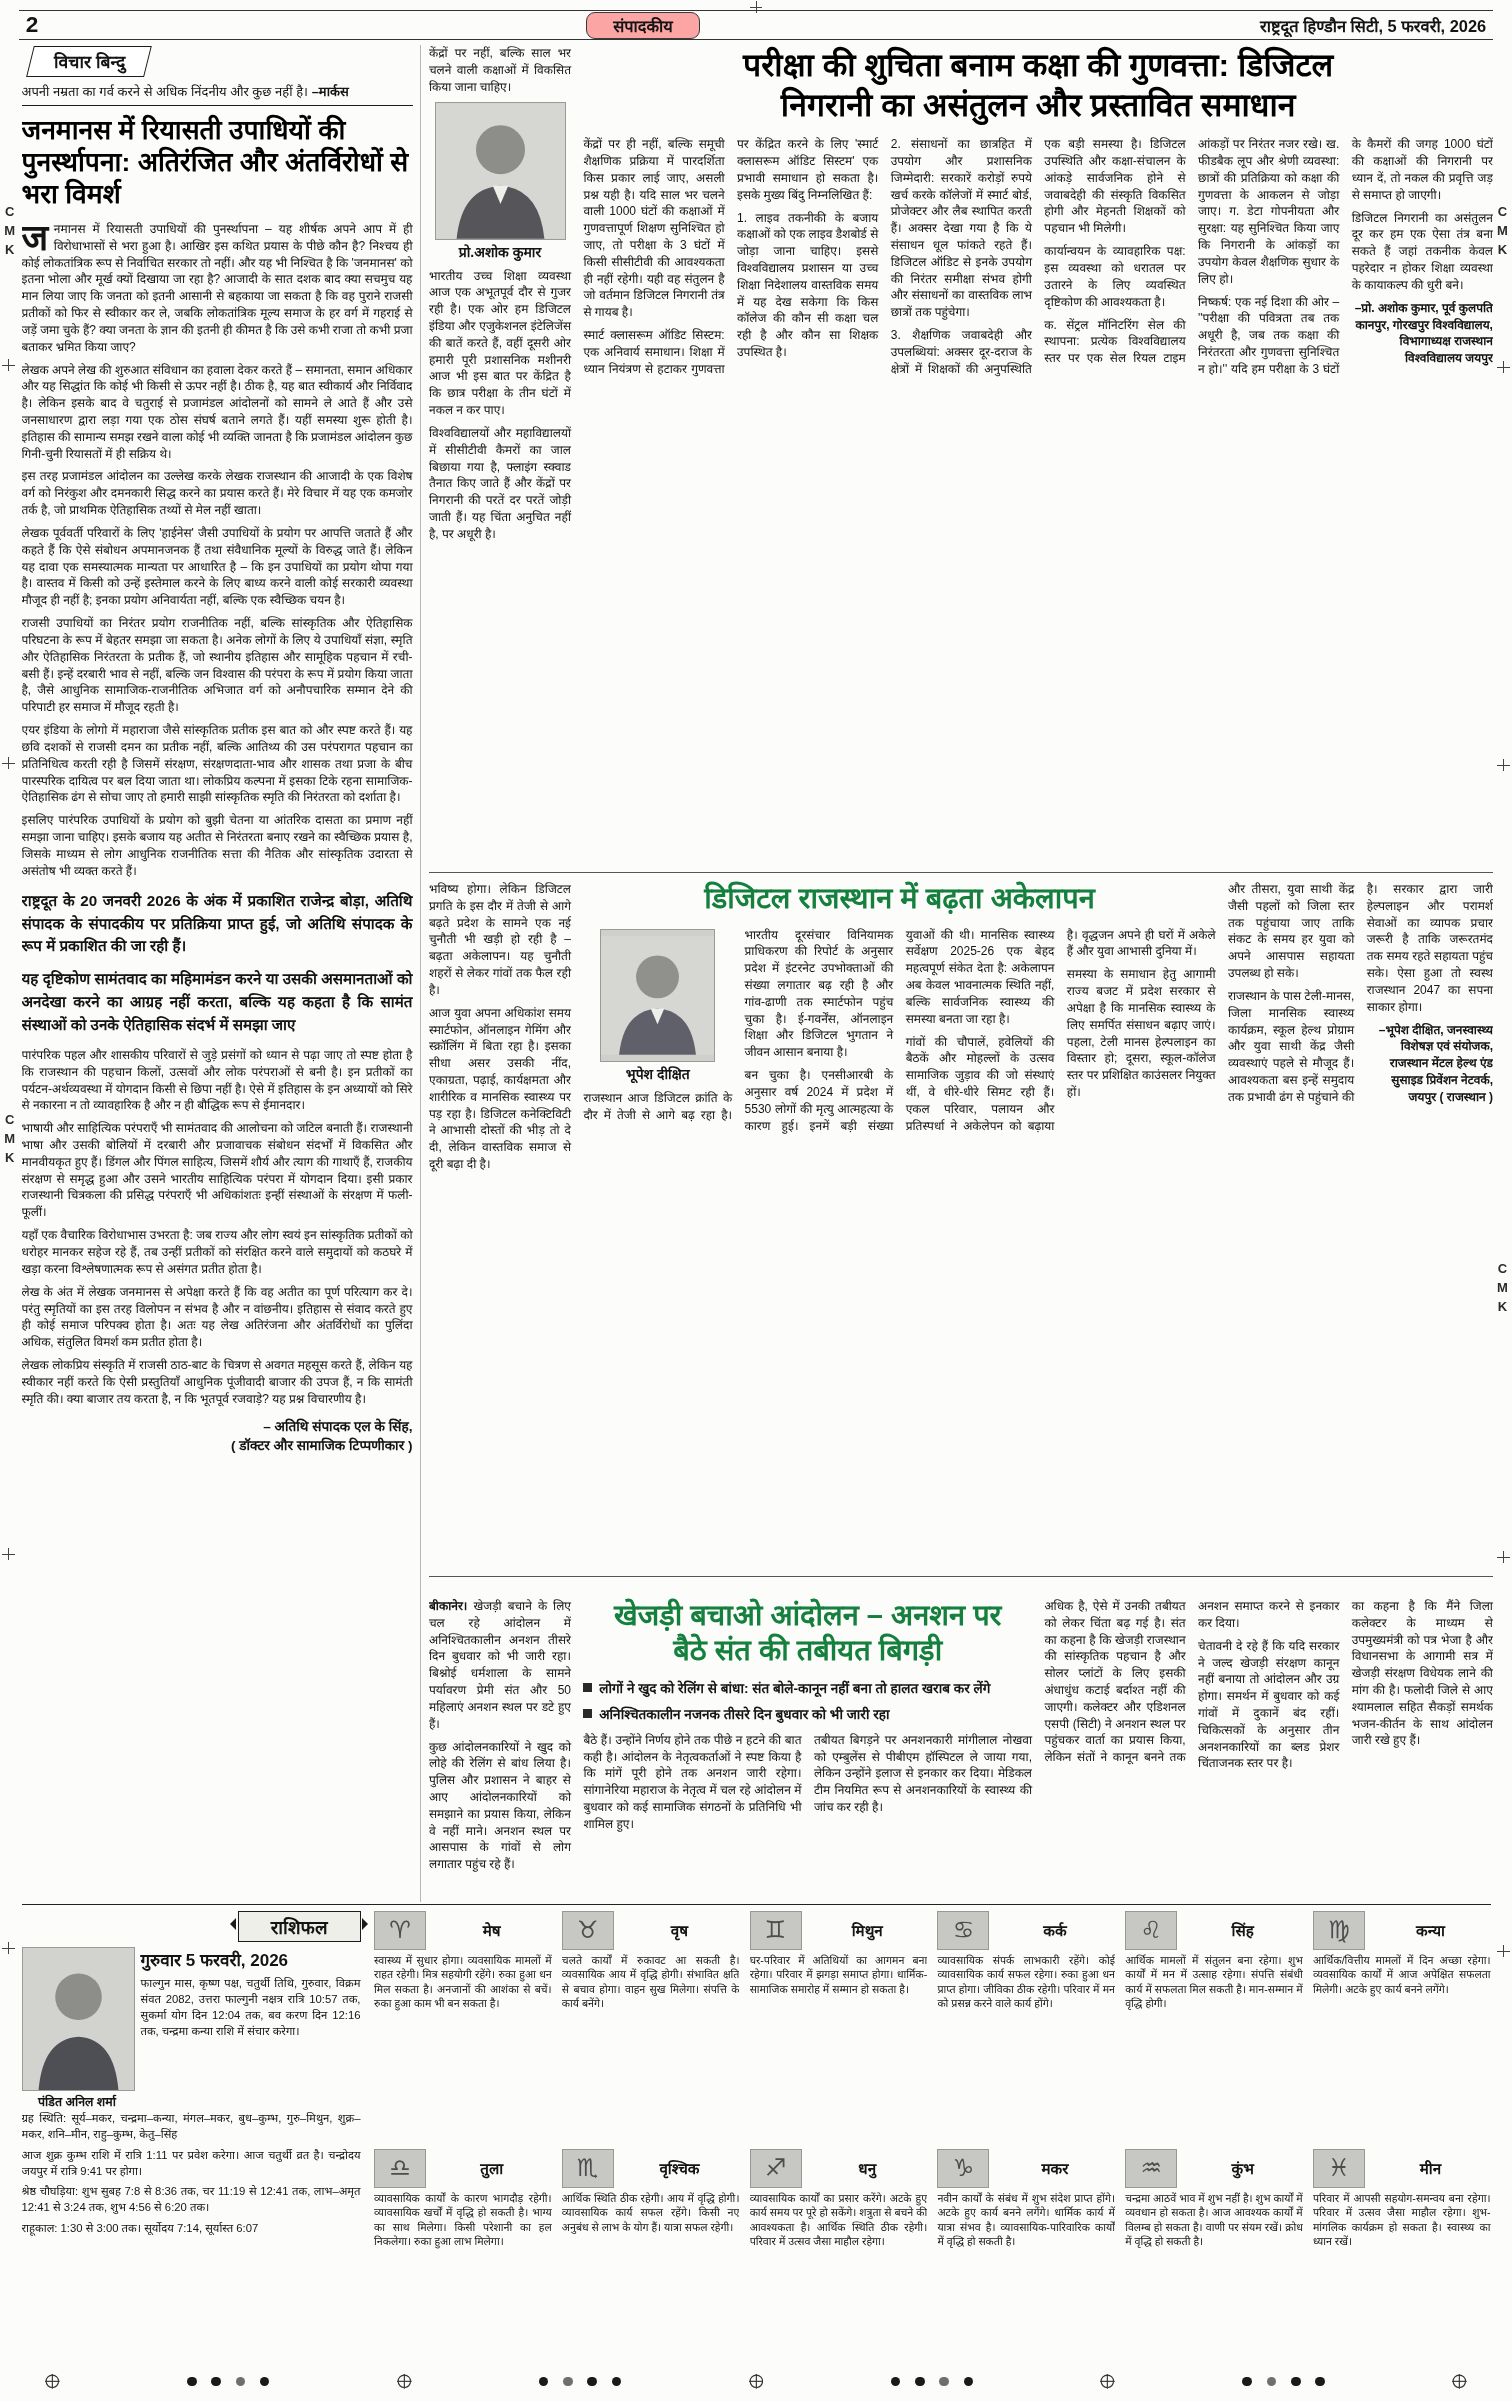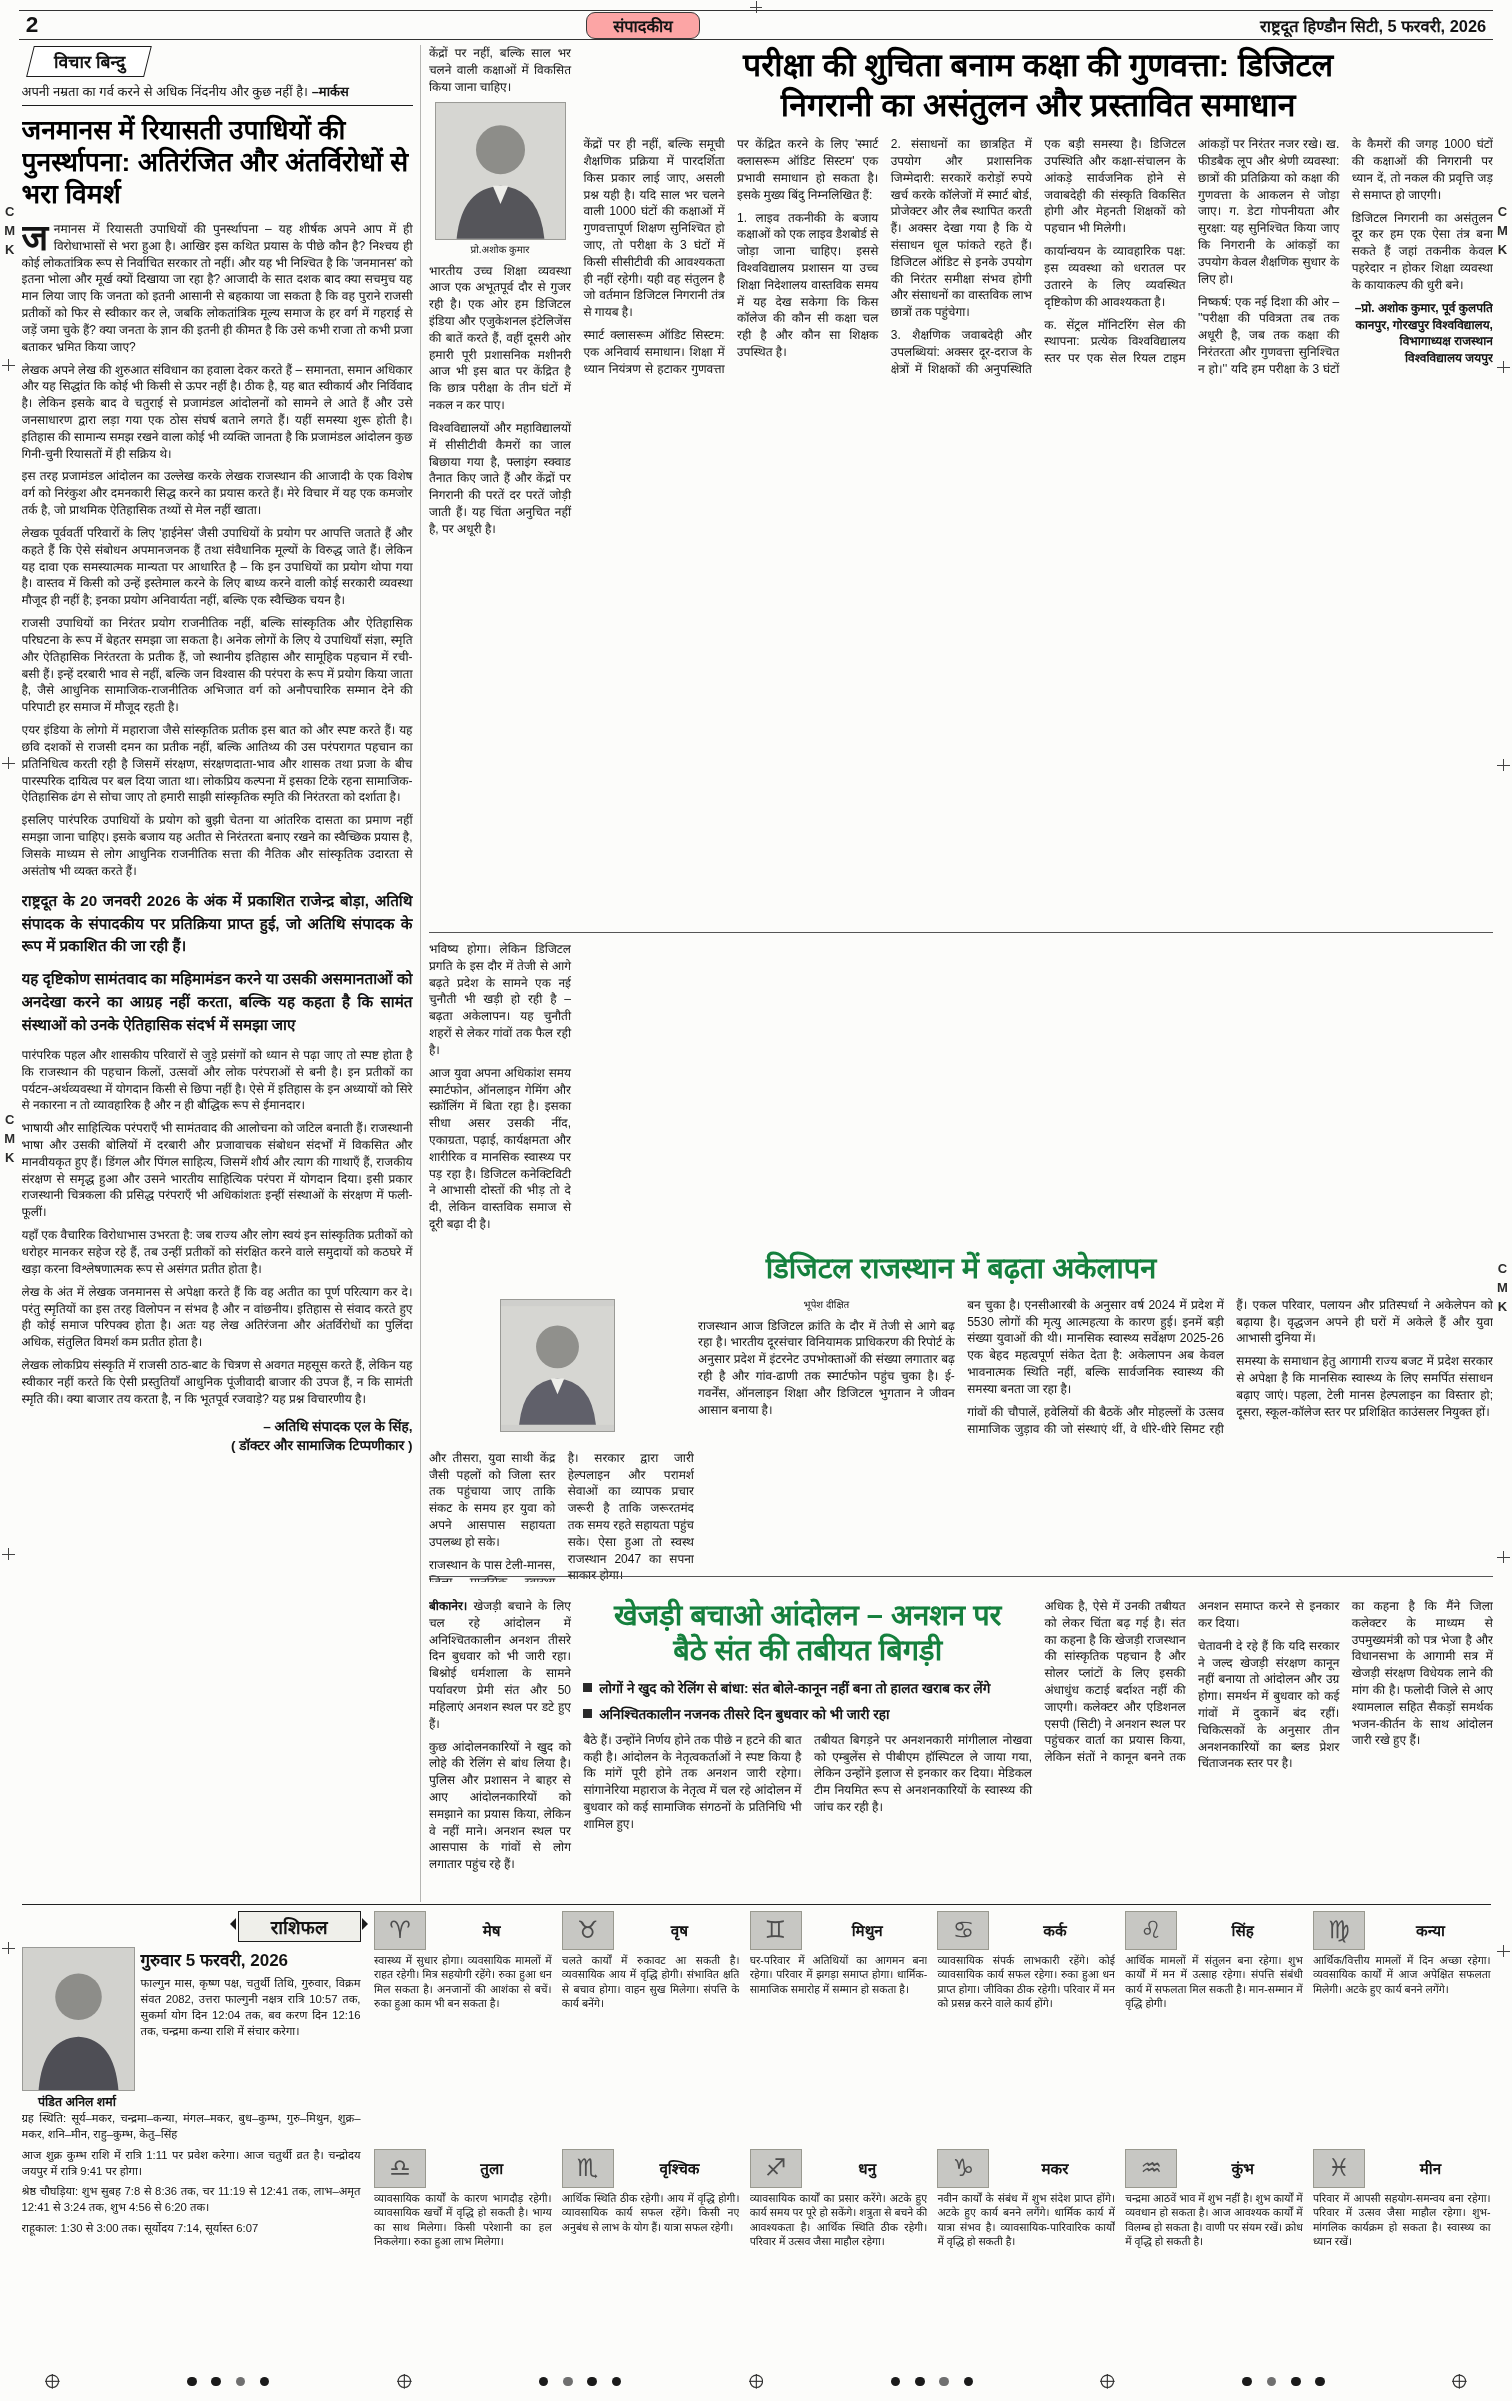--- a/index.html
+++ b/index.html
@@ -22,21 +22,21 @@
   
   .masthead{position:absolute;left:19px;right:19px;top:10.2px;border-top:1.1px solid #333;border-bottom:1.1px solid #333;
             height:28px;display:flex;align-items:center;padding:0 6.8px;}
   .pageno{font-size:22.6px;font-weight:bold;width:124px;}
   .section-pill{margin:0 auto;border:1.1px solid #3a3a3a;border-radius:9px;background:#fca5a5;
                 font-size:16.4px;font-weight:bold;padding:1.1px 26px;}
   .edition{width:350px;text-align:right;font-size:16.4px;font-weight:bold;}
   
   p{margin:0 0 6.2px;font-size:12px;line-height:1.4;text-align:justify;}
   .sig-inline{font-weight:bold;text-align:right;}
-  .caption{font-size:10px;font-weight:normal;text-align:center;margin:2.3px 0 6.8px;break-inside:avoid;}
+  .caption{font-size:14px;font-weight:bold;text-align:center;margin:2.3px 0 6.8px;break-inside:avoid;}
   .photo{background:#cfcfcc;border:0.6px solid #9a9a96;margin:2.3px auto;break-inside:avoid;}
   .photo svg{display:block;width:100%;height:100%;}
   
   .left-col{position:absolute;left:21.5px;top:45px;width:391px;height:1857px;overflow:hidden;}
   .vb-banner{display:inline-block;border:1.7px solid #1c1c1c;transform:skewX(-14deg);padding:2.3px 22.6px;margin:1.1px 0 5.6px 8px;background:#fff;}
   .vb-banner span{display:inline-block;transform:skewX(14deg);font-size:17.5px;font-weight:bold;}
   .vb-quote{font-size:13px;border-bottom:1.1px solid #1c1c1c;padding-bottom:4.5px;margin-bottom:8px;}
   .vb-quote b{white-space:nowrap;}
   .left-headline{font-size:26.5px;line-height:1.22;font-weight:bold;margin:2.3px 0 10.2px;color:#000;}
   .dropcap{float:left;font-size:36px;line-height:.85;font-weight:bold;padding:2.3px 5.6px 0 0;}
@@ -49,21 +49,21 @@
   .art-main{flex:1;min-width:0;}
   .hl-xl{font-size:32px;font-weight:bold;text-align:center;line-height:1.25;margin:0 0 11.3px;color:#000;}
   .hl-xl span{display:block;}
   .hl-lg{font-size:29px;font-weight:bold;text-align:center;line-height:1.22;margin:0 0 10.2px;color:#15803d;}
   .hl-lg span{display:block;}
   .cols-6{column-count:6;column-gap:12.4px;}
   .cols-4{column-count:4;column-gap:12.4px;}
   .cols-3{column-count:3;column-gap:12.4px;}
   .cols-2{column-count:2;column-gap:12.4px;}
   .exam{top:45px;height:868px;}
-  .lonely{top:932px;height:641px;border-top:1.1px solid #555;padding-top:8px;flex-direction:column;}
+  .lonely{top:872px;height:641px;border-top:1.1px solid #555;padding-top:8px;}
   .khejri{top:1576px;height:321px;border-top:1.1px solid #555;padding-top:21px;}
   .right-block{width:265px;flex:none;}
   .bullets{margin:0 0 8px;}
   .bullet{display:flex;gap:6.8px;font-size:13.6px;font-weight:bold;line-height:1.4;margin-bottom:6.8px;text-align:left;}
   .bullet .sq{flex:none;width:9px;height:9px;background:#2a2a2a;margin-top:4.5px;}
   .dateline{font-weight:bold;}
   
   .rashifal{position:absolute;left:21.5px;top:1904px;width:1469px;height:468px;border-top:1.7px solid #222;padding-top:5.6px;
             display:flex;gap:13.6px;overflow:hidden;}
   .rash-left{width:339px;flex:none;}

